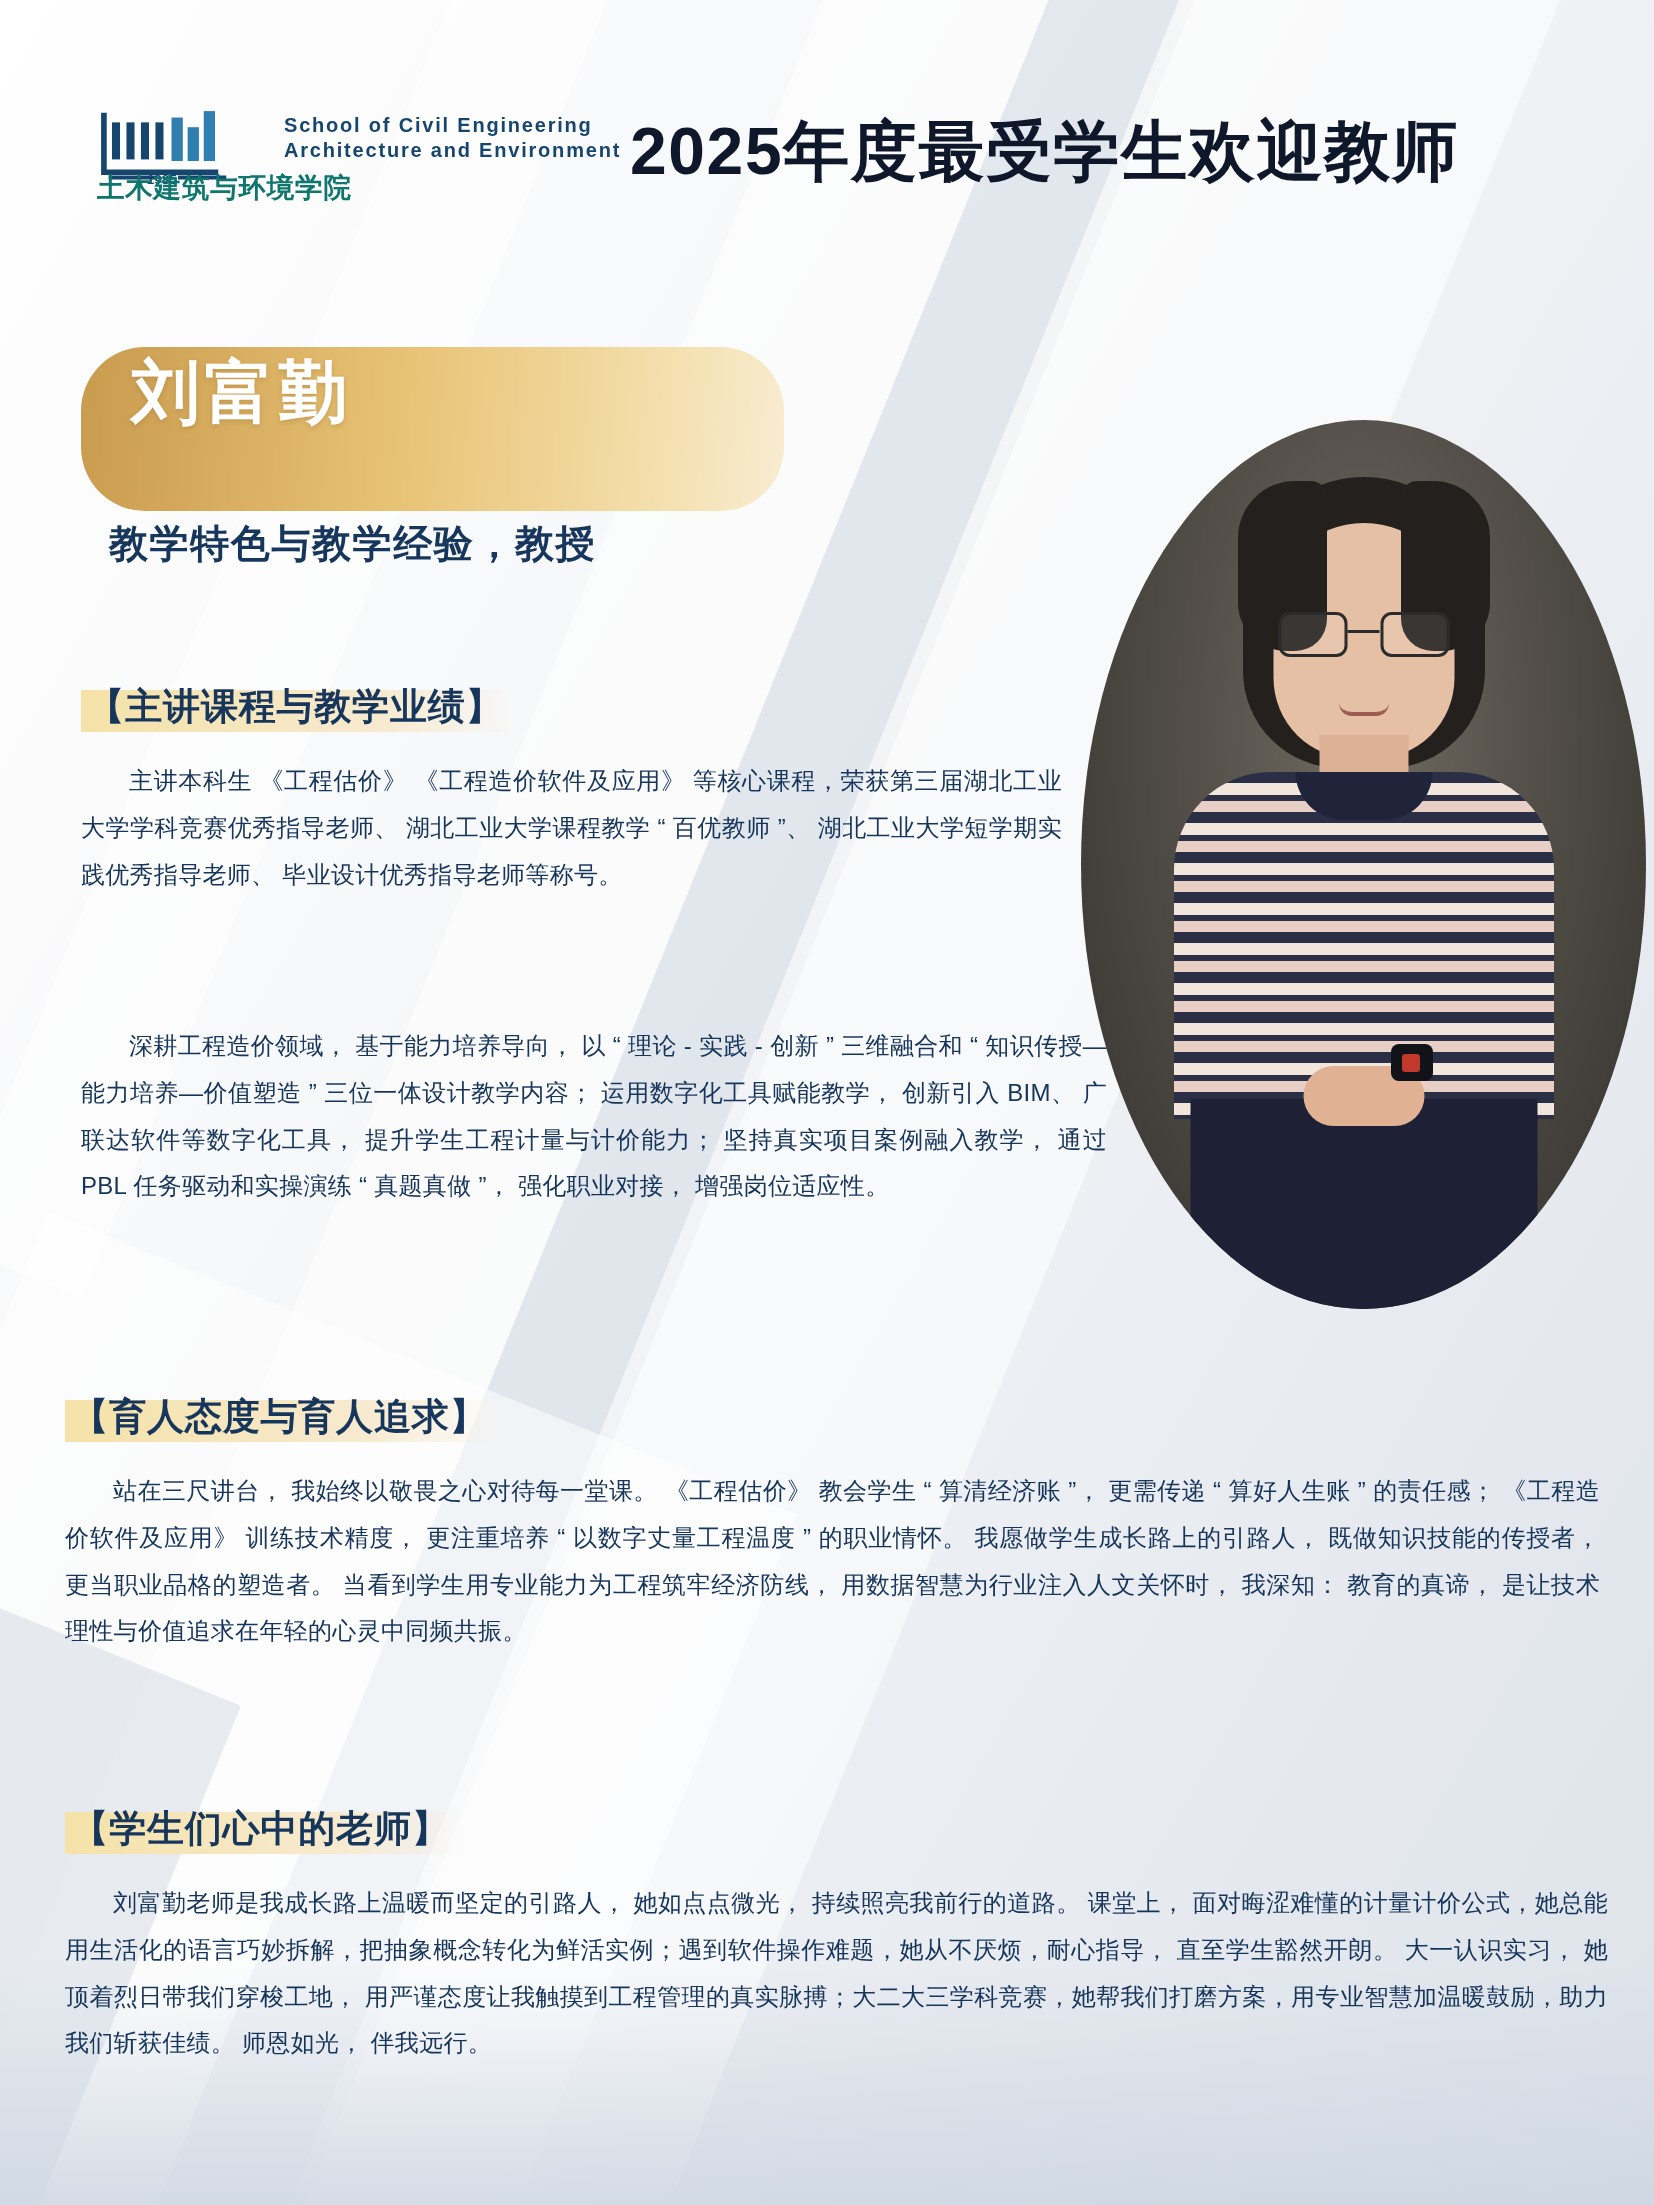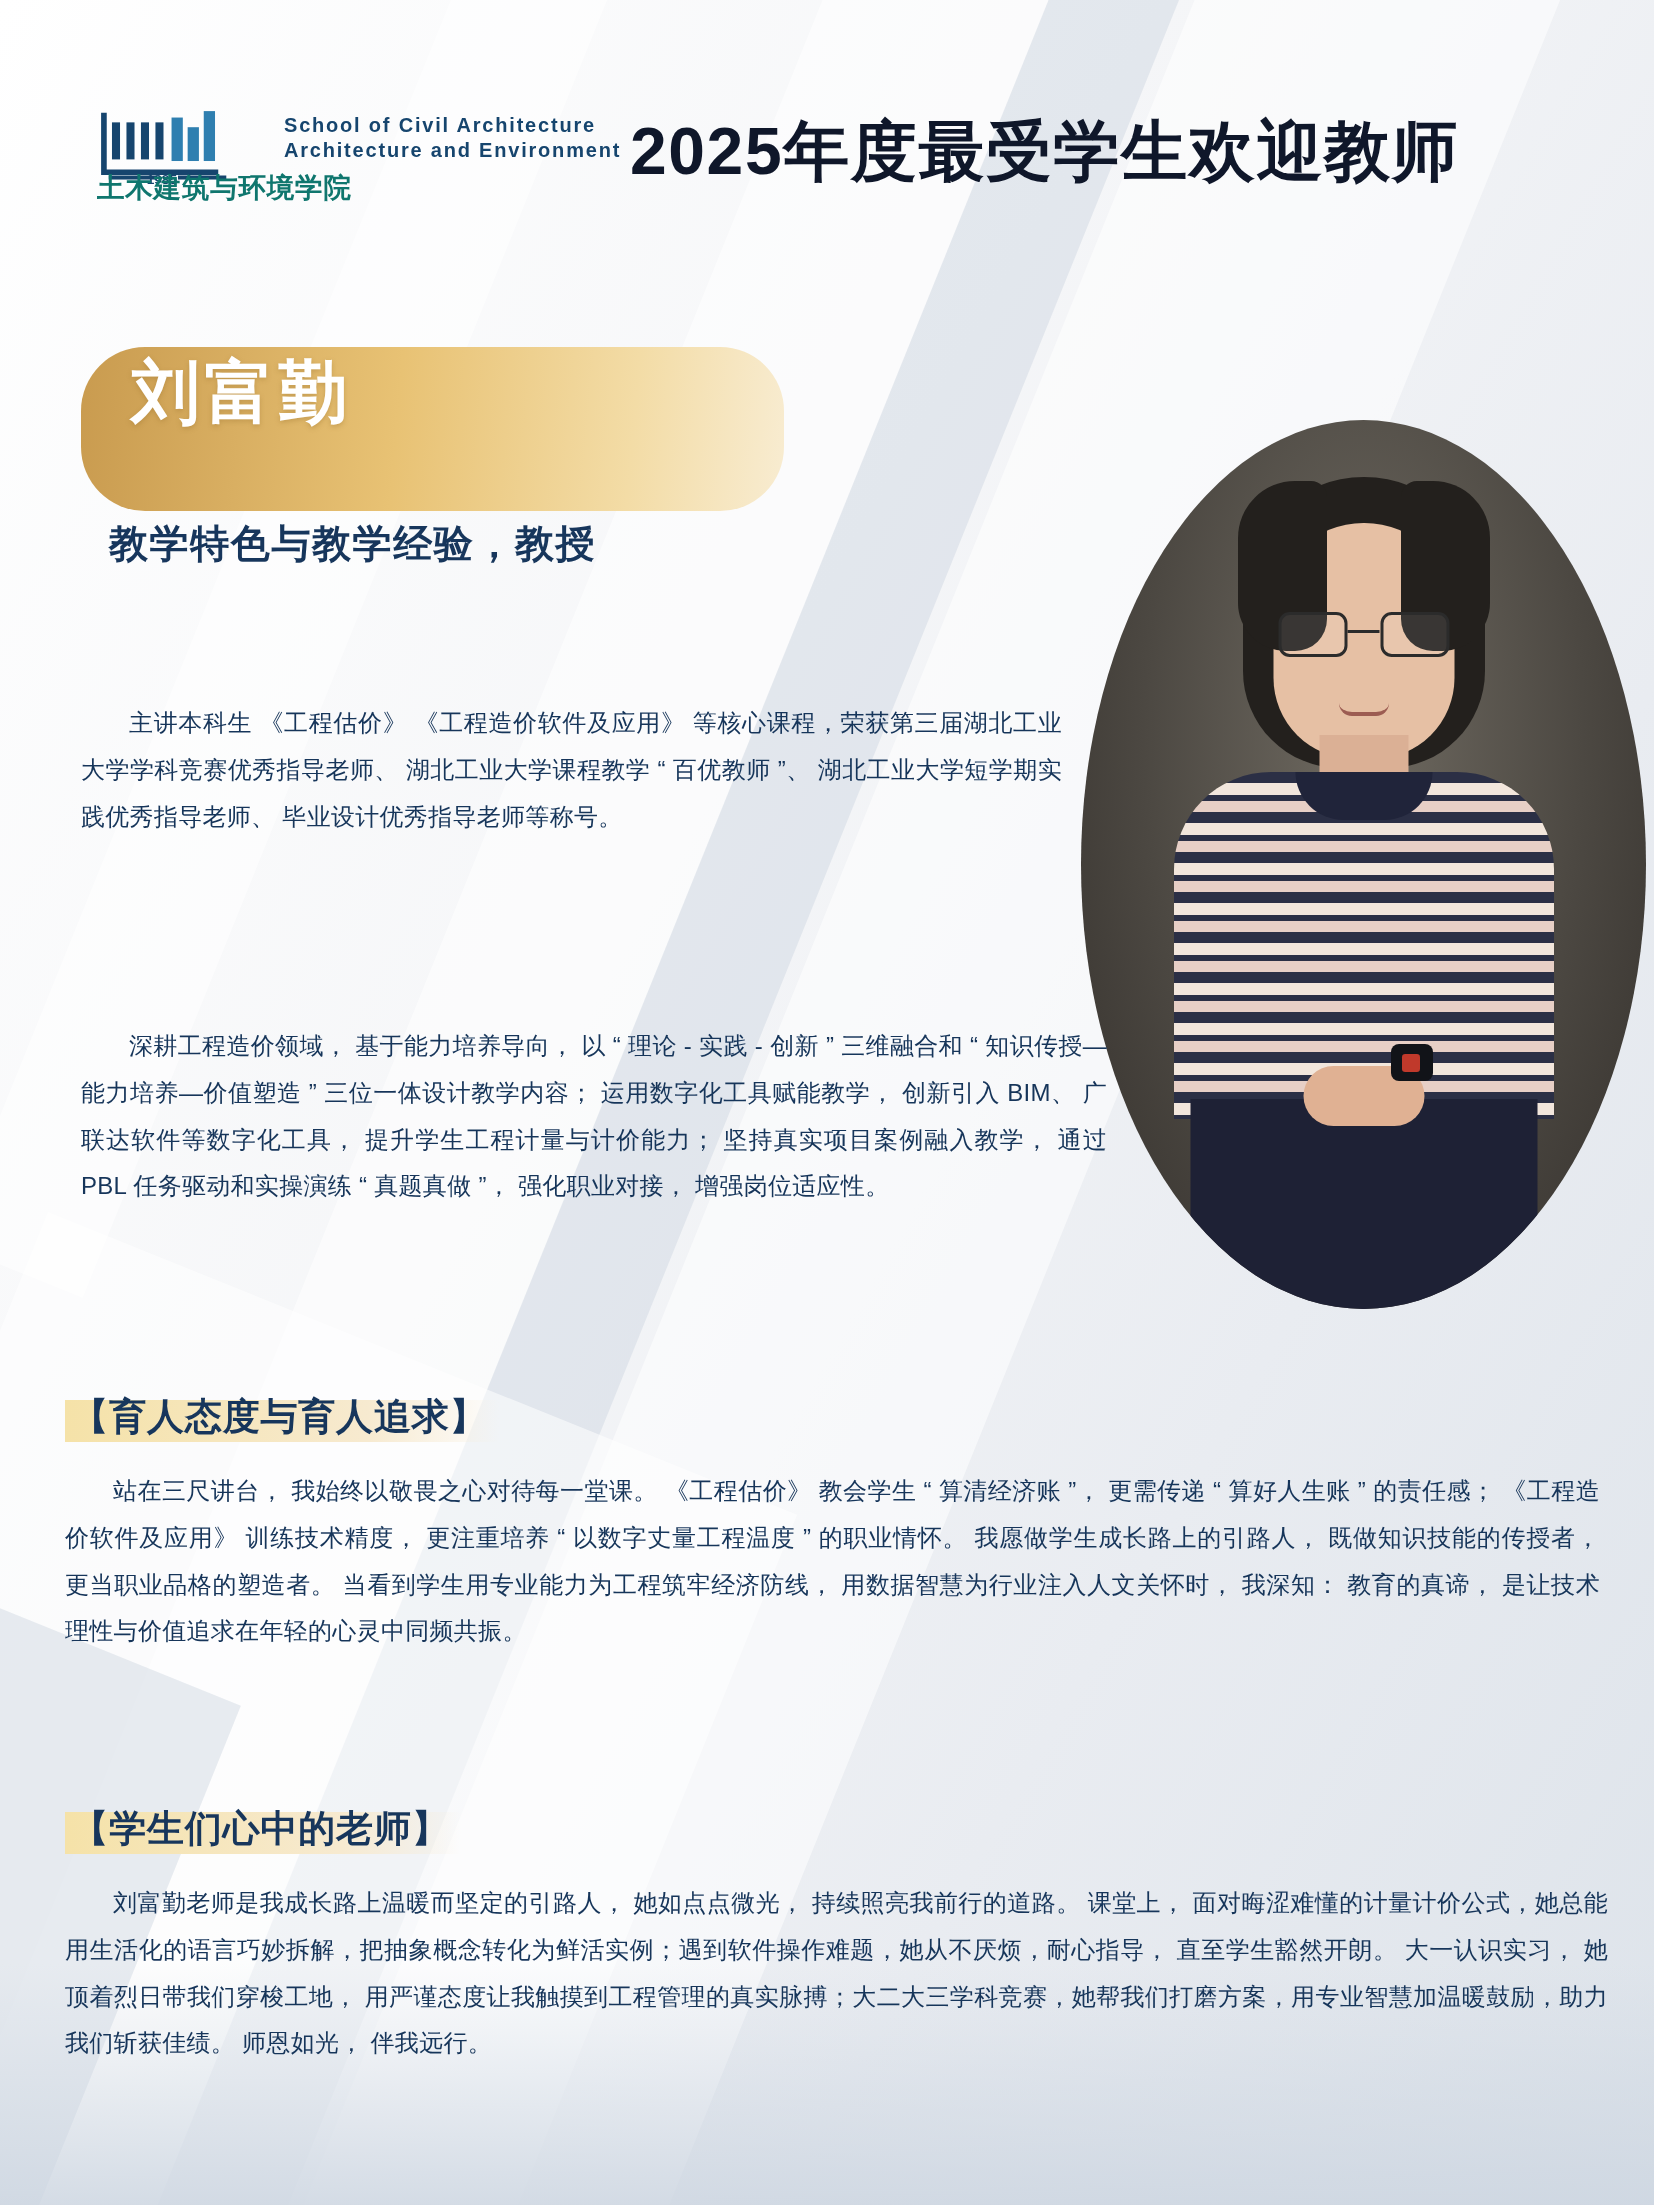--- a/index.html
+++ b/index.html
@@ -341,21 +341,21 @@
         <g fill="#16456e">
           <rect x="14" y="100" width="60" height="5"></rect>
           <rect x="100" y="100" width="60" height="5"></rect>
         </g>
         <text x="80" y="110" font-family="Liberation Sans, sans-serif" font-size="17" font-weight="bold" fill="#16456e" text-anchor="middle">1985</text>
       </svg>
       <div class="logo-text-cn">土木建筑与环境学院</div>
     </div>
 
     <div class="logo-en">
-      <div class="logo-en-line">School  of  Civil  Architecture</div>
+      <div class="logo-en-line">School  of  Civil  Engineering</div>
       <div class="logo-en-line">Architecture  and  Environment</div>
     </div>
   </div>
 
   <div class="header-title">2025年度最受学生欢迎教师</div>
 </div>
 
 <div class="portrait-wrap">
   <div class="portrait-ellipse">
     <div class="p-hair"></div>
@@ -379,20 +379,21 @@
 </div>
 
 <div class="name-plate">
   <div class="name-text">刘富勤</div>
 </div>
 <div class="title-line">教学特色与教学经验，教授</div>
 
 <div class="content">
 
   <div class="section" id="sec-courses">
+    <div class="sec-head">【主讲课程与教学业绩】</div>
     <div class="sec-body">主讲本科生 《工程估价》 《工程造价软件及应用》 等核心课程，荣获第三届湖北工业大学学科竞赛优秀指导老师、 湖北工业大学课程教学 “ 百优教师 ”、 湖北工业大学短学期实践优秀指导老师、 毕业设计优秀指导老师等称号。</div>
   </div>
 
   <div class="section" id="sec-teaching">
     <div class="sec-body">深耕工程造价领域， 基于能力培养导向， 以 “ 理论 - 实践 - 创新 ” 三维融合和 “ 知识传授—能力培养—价值塑造 ” 三位一体设计教学内容； 运用数字化工具赋能教学， 创新引入 BIM、 广联达软件等数字化工具， 提升学生工程计量与计价能力； 坚持真实项目案例融入教学， 通过 PBL 任务驱动和实操演练 “ 真题真做 ”， 强化职业对接， 增强岗位适应性。</div>
   </div>
 
   <div class="section" id="sec-attitude">
     <div class="sec-head">【育人态度与育人追求】</div>
     <div class="sec-body">站在三尺讲台， 我始终以敬畏之心对待每一堂课。 《工程估价》 教会学生 “ 算清经济账 ”， 更需传递 “ 算好人生账 ” 的责任感； 《工程造价软件及应用》 训练技术精度， 更注重培养 “ 以数字丈量工程温度 ” 的职业情怀。 我愿做学生成长路上的引路人， 既做知识技能的传授者， 更当职业品格的塑造者。 当看到学生用专业能力为工程筑牢经济防线， 用数据智慧为行业注入人文关怀时， 我深知： 教育的真谛， 是让技术理性与价值追求在年轻的心灵中同频共振。</div>

